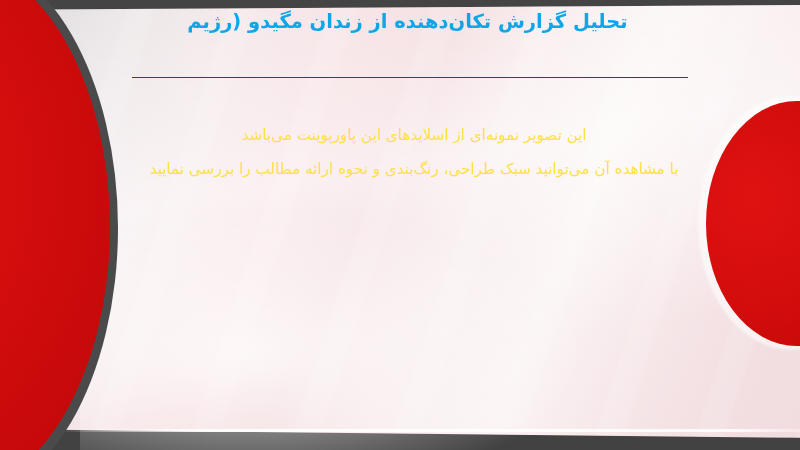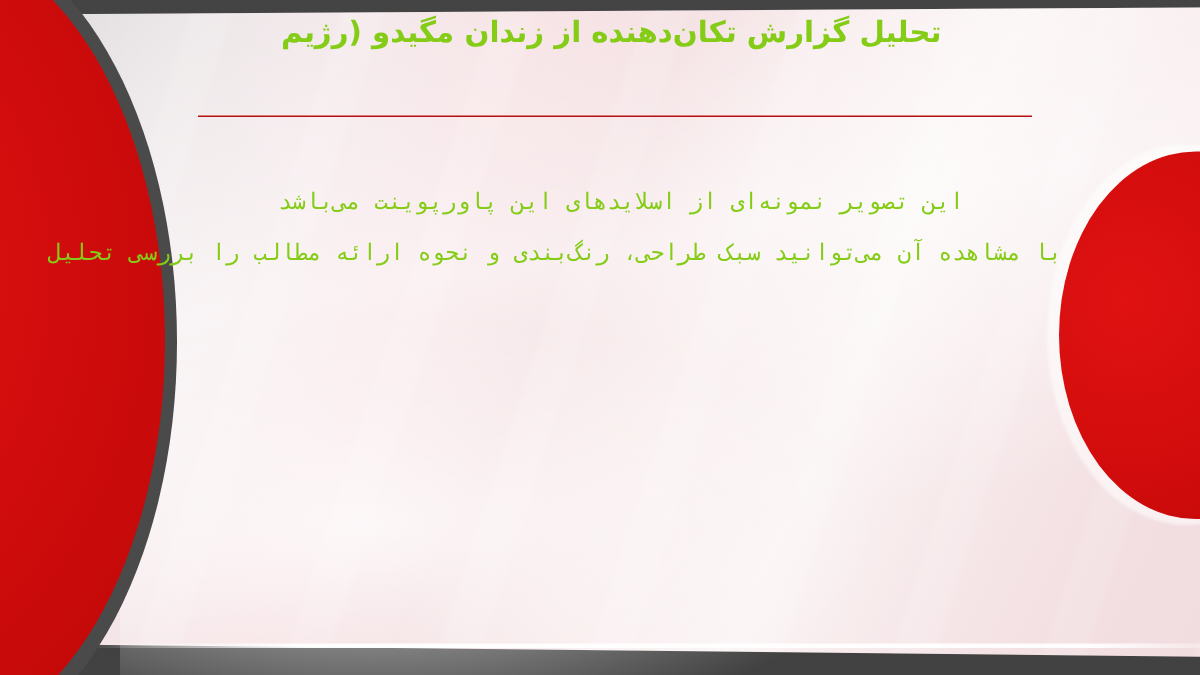--- a/index.html
+++ b/index.html
@@ -128,21 +128,21 @@
   
   .title-block {
     position: absolute;
     left: 120px;
     right: 105px;
     top: 8px;
     text-align: center;
     direction: rtl;
   }
   .title-line {
-    color: #84cc16;
+    color: #0ea5e9;
     font-size: 19.5px;
     font-weight: bold;
     line-height: 28px;
     letter-spacing: 0px;
     white-space: nowrap;
   }
   .title-rule {
     position: absolute;
     left: 132px;
     top: 77px;
@@ -153,25 +153,24 @@
 
   .body-block {
     position: absolute;
     left: 120px;
     right: 92px;
     top: 118px;
     direction: rtl;
     text-align: center;
   }
   .body-line {
-    color: #84cc16;
+    color: #fde047;
     font-size: 15.2px;
     line-height: 34px;
     white-space: nowrap;
-    font-family: Liberation Mono, monospace;
   }
 </style>
 </head>
 <body>
 
 <div id="slide">
 
   <div class="frame-outer"></div>
 
   <div class="panel"></div>
@@ -185,16 +184,16 @@
   <div class="red-right-halo"></div>
   <div class="red-right"></div>
 
   <div class="title-block">
     <div class="title-line">تحلیل گزارش تکان‌دهنده از زندان مگیدو (رژیم</div>
   </div>
   <div class="title-rule"></div>
 
   <div class="body-block">
     <div class="body-line">این تصویر نمونه‌ای از اسلایدهای این پاورپوینت می‌باشد</div>
-    <div class="body-line">با مشاهده آن می‌توانید سبک طراحی، رنگ‌بندی و نحوه ارائه مطالب را بررسی تحلیل</div>
+    <div class="body-line">با مشاهده آن می‌توانید سبک طراحی، رنگ‌بندی و نحوه ارائه مطالب را بررسی نمایید</div>
   </div>
 
 </div>
 
 </body></html>

